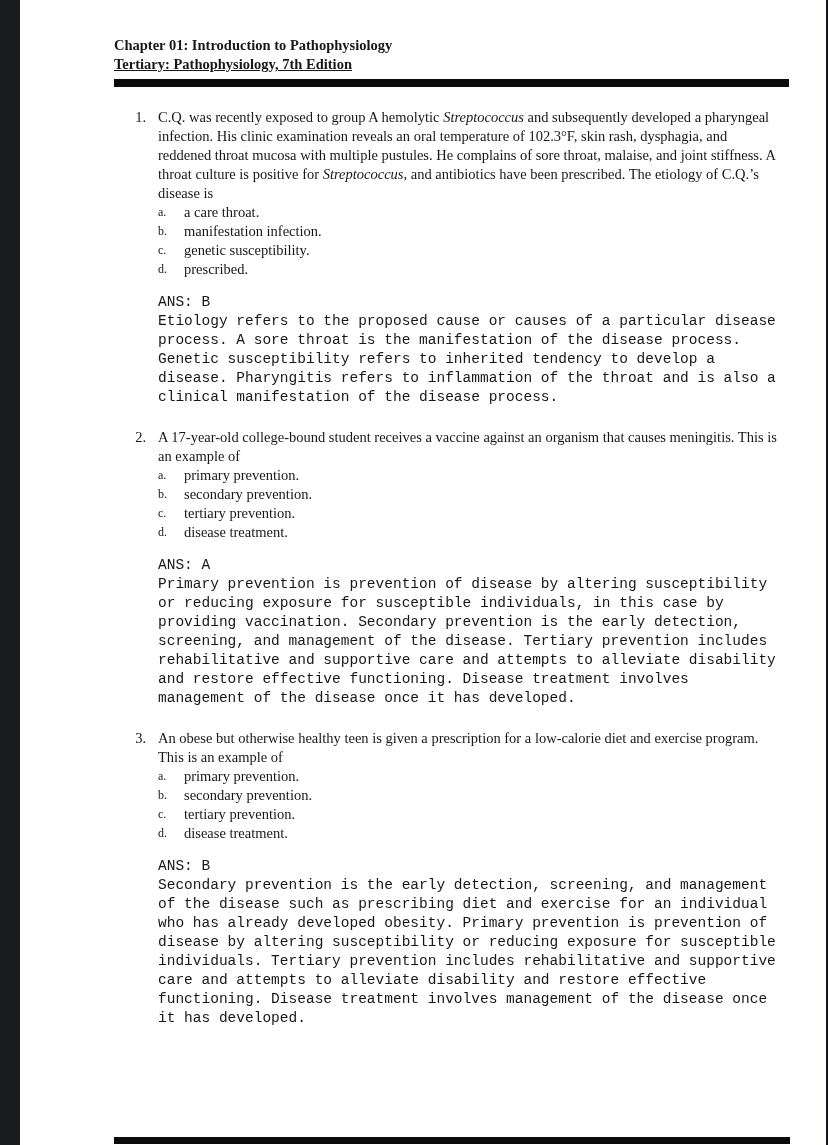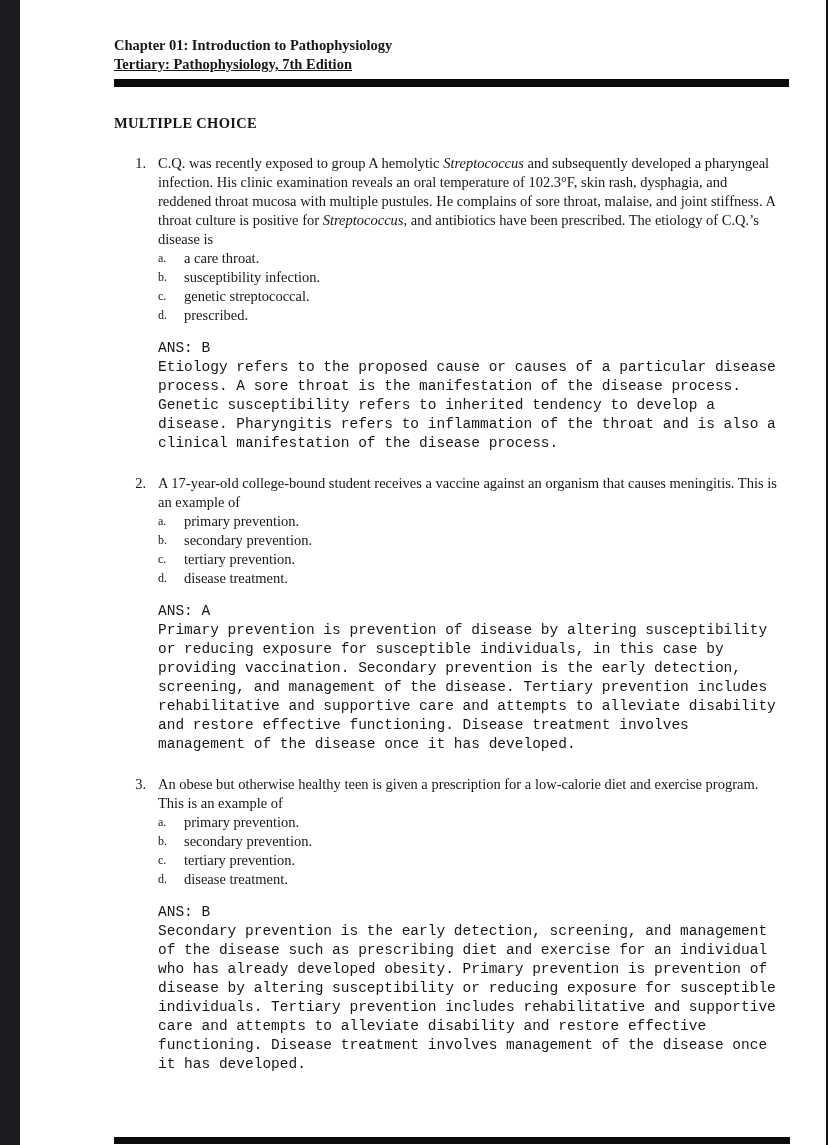--- a/index.html
+++ b/index.html
@@ -46,38 +46,37 @@
 
 <div class="page">
   <div class="content">
 
     <div class="doc-header">
       <div class="doc-title">Chapter 01: Introduction to Pathophysiology</div>
       <div class="doc-subtitle">Tertiary: Pathophysiology, 7th Edition</div>
     </div>
     <div class="header-rule"></div>
 
-    <div class="section-label">MULTIPLE CHOICE</div>
 
     <div class="question">
       <div class="q-num">1.</div>
       <div class="q-body">
         <div class="q-stem"><span>C.Q. was recently exposed to group A hemolytic </span><i>Streptococcus</i><span> and subsequently developed a pharyngeal infection. His clinic examination reveals an oral temperature of 102.3°F, skin rash, dysphagia, and reddened throat mucosa with multiple pustules. He complains of sore throat, malaise, and joint stiffness. A throat culture is positive for </span><i>Streptococcus</i><span>, and antibiotics have been prescribed. The etiology of C.Q.’s disease is</span></div>
         <div class="options">
           <div class="opt">
             <div class="opt-letter">a.</div>
             <div class="opt-text">a care throat.</div>
           </div>
           <div class="opt">
             <div class="opt-letter">b.</div>
-            <div class="opt-text">susceptibility infection.</div>
+            <div class="opt-text">manifestation infection.</div>
           </div>
           <div class="opt">
             <div class="opt-letter">c.</div>
-            <div class="opt-text">genetic streptococcal.</div>
+            <div class="opt-text">genetic susceptibility.</div>
           </div>
           <div class="opt">
             <div class="opt-letter">d.</div>
             <div class="opt-text">prescribed.</div>
           </div>
         </div>
         <div class="answer-block">
           <div class="ans-line">ANS: B</div>
           <div class="rationale">Etiology refers to the proposed cause or causes of a particular disease process. A sore throat is the manifestation of the disease process. Genetic susceptibility refers to inherited tendency to develop a disease. Pharyngitis refers to inflammation of the throat and is also a clinical manifestation of the disease process.</div>
         </div>

